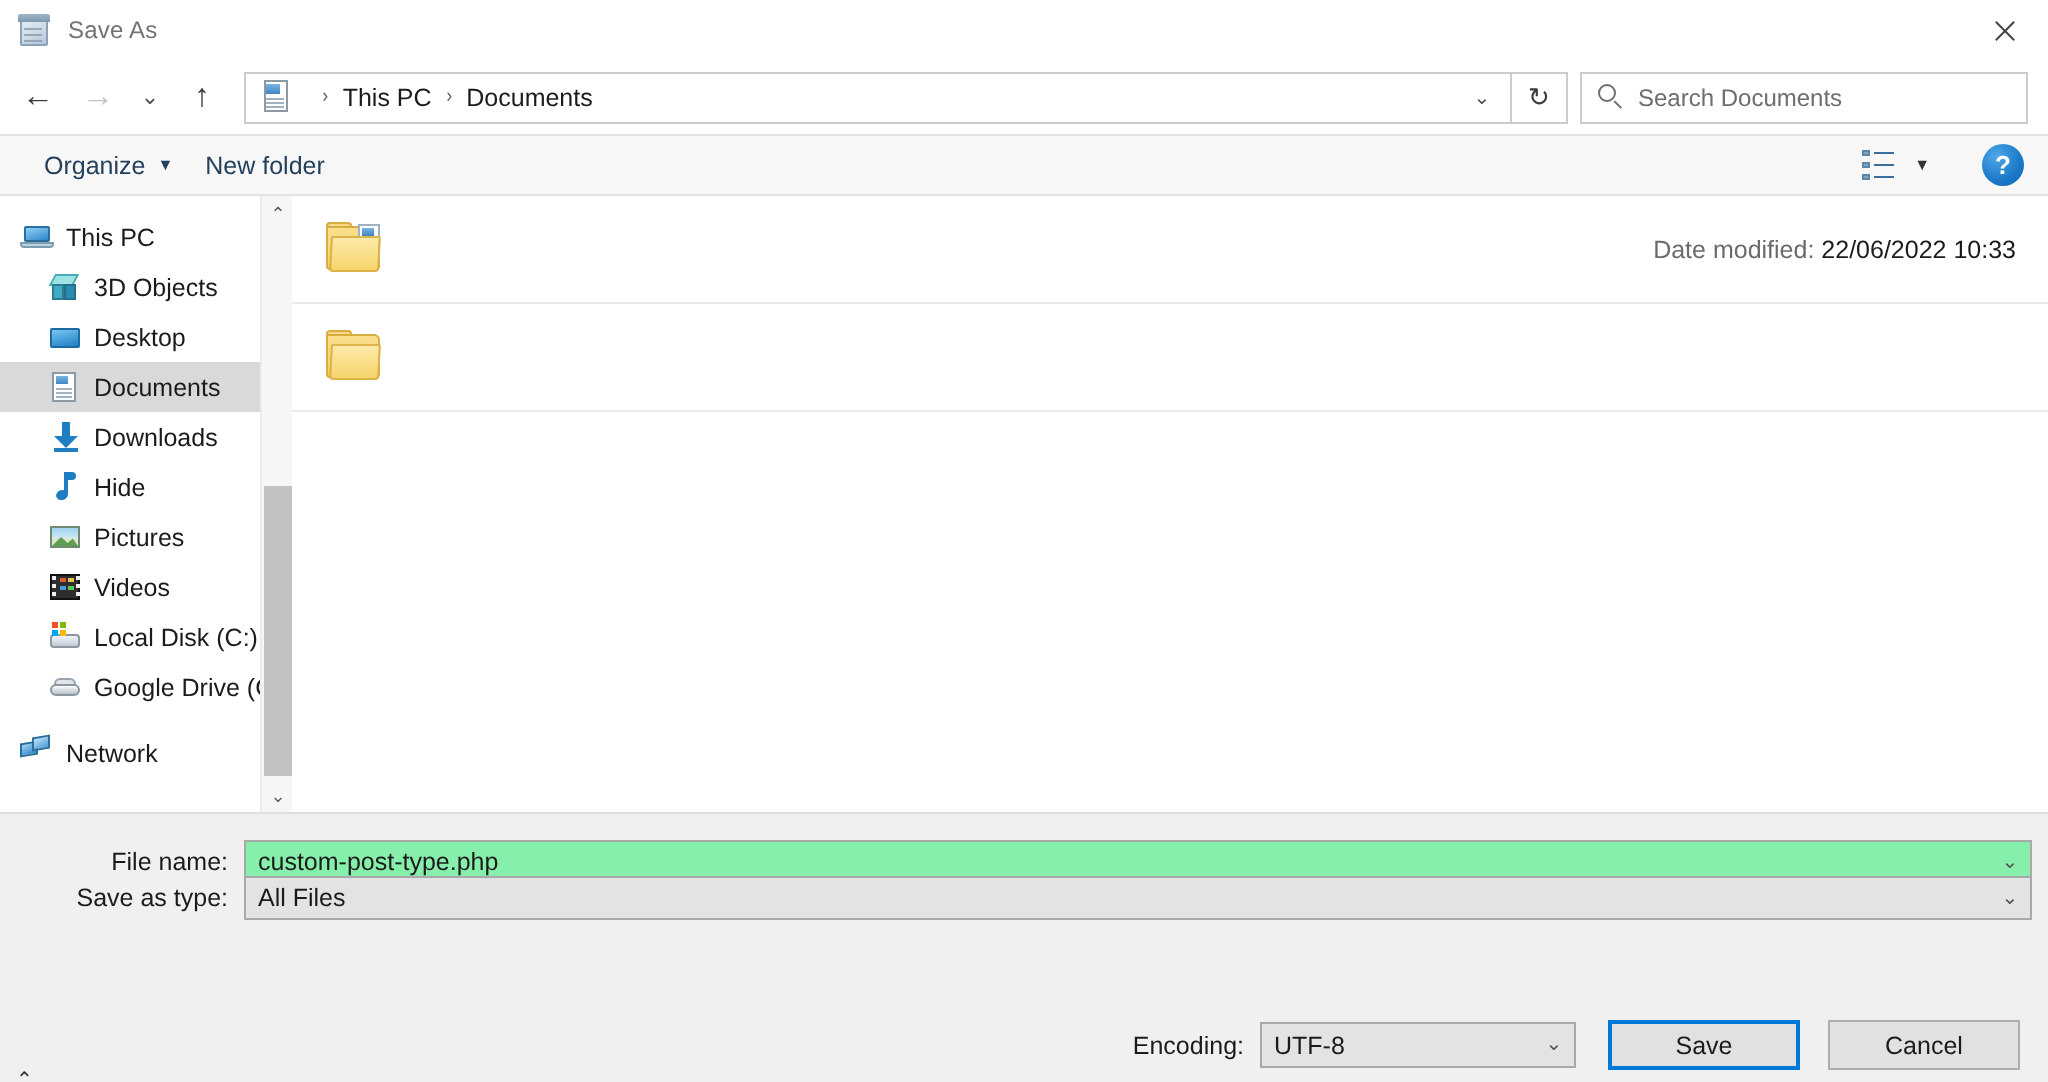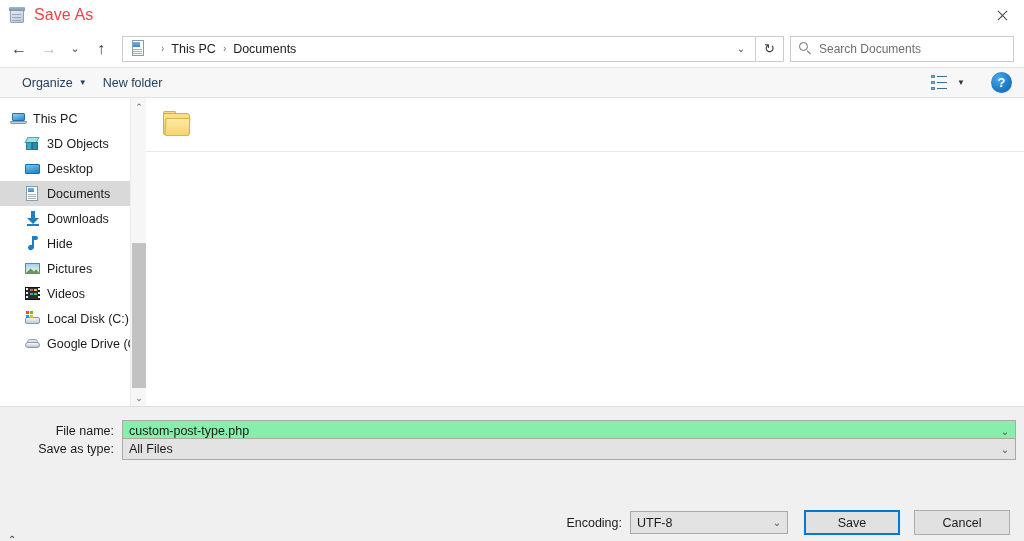--- a/index.html
+++ b/index.html
@@ -38,21 +38,21 @@
   .np-top {
     position: absolute; left: 0px; top: 0px;
     width: 16px; height: 4px;
     background: linear-gradient(180deg,#9fb6c9,#7e97ae);
     border-radius: 1px 1px 0 0;
   }
   .np-line {
     position: absolute; left: 3px; height: 1px; width: 9px; background: #93a8bb;
   }
   #title-text {
-    font-size: 16px; color: #ef4444; letter-spacing: .1px;
+    font-size: 12px; color: #737373; letter-spacing: .1px;
   }
   #close-button {
     position: absolute; right: 0; top: 0;
     width: 46px; height: 30px;
     display: flex; align-items: center; justify-content: center;
     cursor: default;
   }
   .x-glyph {
     position: relative; width: 11px; height: 11px;
   }
@@ -544,30 +544,54 @@
       </div>
 
       <div class="side-item">
         <div class="side-icon">
           <div class="ic-gd-top"></div>
             <div class="ic-gd-body"></div>
         </div>
         <span class="side-label">Google Drive (G:</span>
       </div>
 
+      <div class="side-item root" style="margin-top:8px">
+        <div class="side-icon">
+          <div class="ic-net-b1"></div>
+            <div class="ic-net-b2"></div>
+        </div>
+        <span class="side-label">Network</span>
+      </div>
 
       <div id="side-scroll">
         <div class="sb-arrow" id="sb-up">⌃</div>
         <div id="sb-thumb"></div>
         <div class="sb-arrow" id="sb-down">⌄</div>
       </div>
     </div>
 
     <div id="filelist">
 
+      <div class="file-row">
+        <div class="folder-icon">
+          <div class="fi-tab"></div>
+          <div class="fi-back"></div>
+          <div class="fi-doc"></div>
+          <div class="fi-doc-hd"></div>
+          <div class="fi-doc-ln" style="top:9px"></div>
+          <div class="fi-doc-ln" style="top:11px"></div>
+          <div class="fi-doc-ln" style="top:13px"></div>
+          <div class="fi-front"></div>
+        </div>
+        <div class="file-name"></div>
+        <div class="file-date">
+          <span class="fd-label">Date modified:</span>
+          <span>22/06/2022 10:33</span>
+        </div>
+      </div>
 
       <div class="file-row">
         <div class="folder-icon">
           <div class="fi-tab"></div>
           <div class="fi-back"></div>
           <div class="fi-front"></div>
         </div>
         <div class="file-name"></div>
       </div>
 

